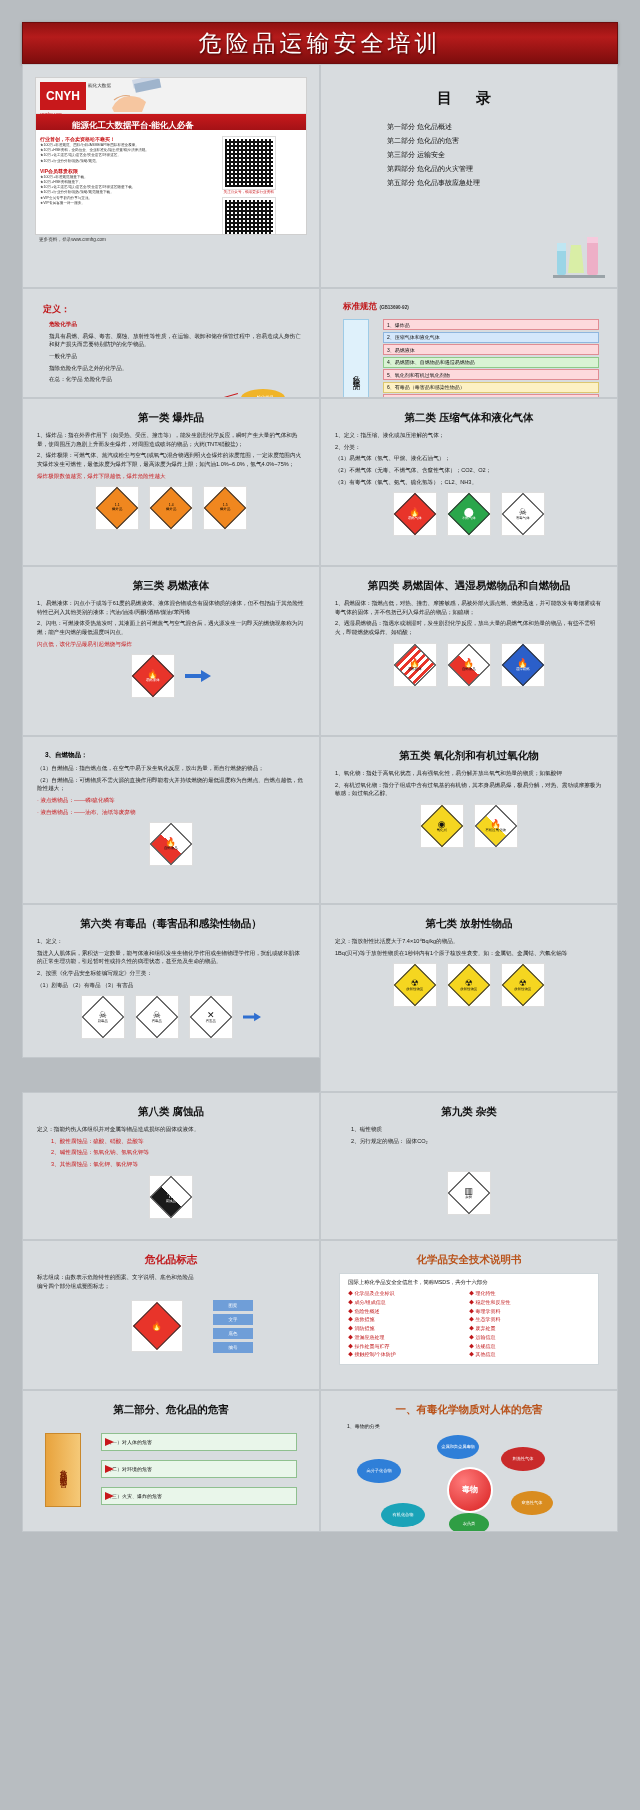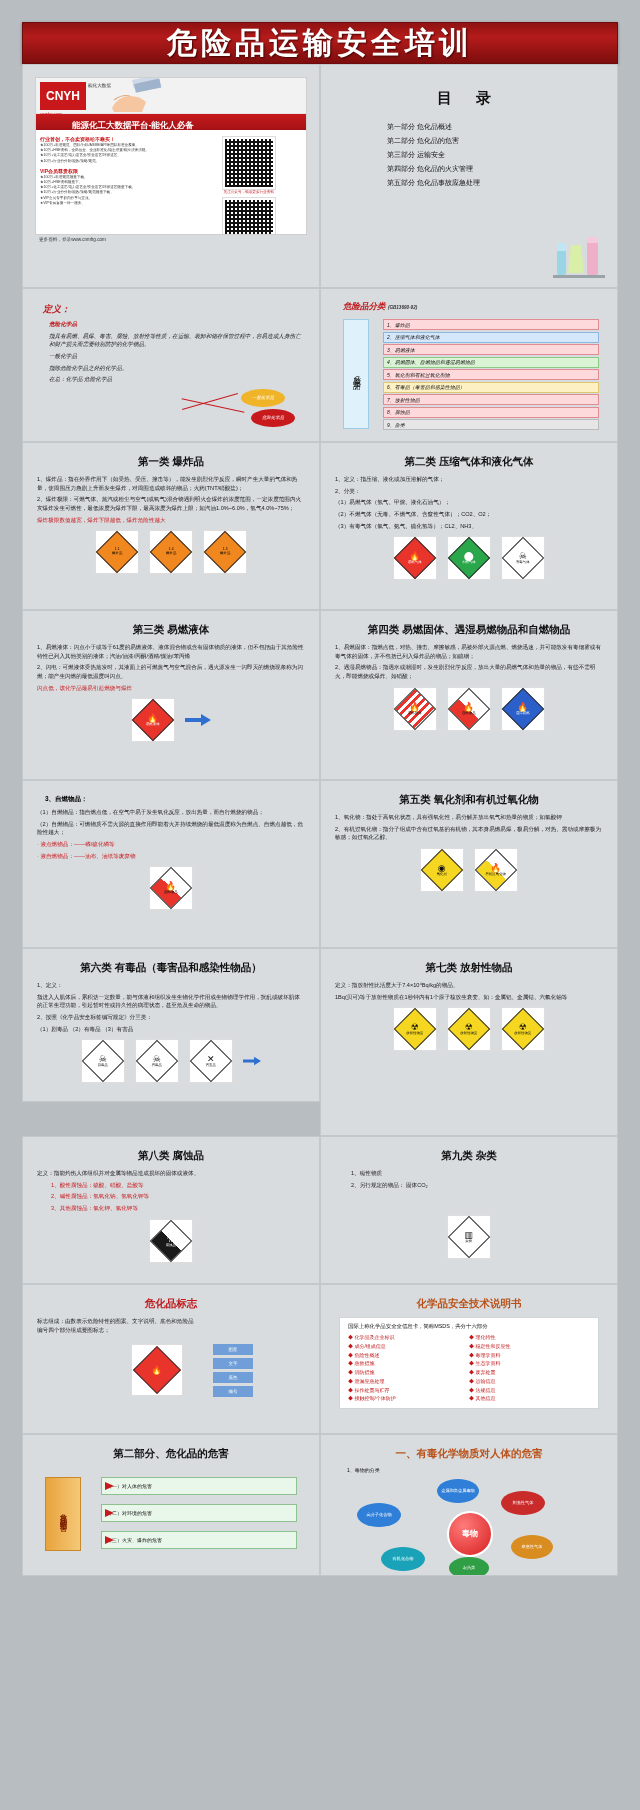--- a/index.html
+++ b/index.html
@@ -19,38 +19,38 @@
   .banner {
     height: 42px;
     background: linear-gradient(to bottom, #8f1111 0%, #b51b1b 35%, #7d0d0d 100%);
     border: 1px solid #6d0c0c;
     display: flex; align-items: center; justify-content: center;
     box-shadow: 0 1px 3px rgba(0,0,0,.35);
   }
   .banner h1 {
     margin: 17px;
     color: #ffffff;
-    font-size: 30px;
+    font-size: 23px;
     letter-spacing: 4px;
-    font-weight: bold;
+    font-weight: normal;
     text-shadow: 1px 1px 2px #420404;
   }
   
   .slides { display: flex; flex-wrap: wrap; }
   .slide {
     width: 298px;
     background: #d8dcdf;
     border: 1px solid #c3c8cc;
     position: relative;
     overflow: hidden;
     padding: 6px 8px;
   }
   .slide.left { margin-right: 0px; }
   .s-h150 { height: 224px; }
-  .s-h-norm { height: 154px; font-style: italic; }
+  .s-h-norm { height: 110px; }
   .s-title {
     text-align: center;
     font-size: 10.5px;
     font-weight: bold;
     color: #111;
     margin: 6px 0 6px 0;
   }
   .s-title.red { color: #c0181b; }
   .s-title.orange { color: #b9521a; }
   .body-txt {
@@ -293,21 +293,21 @@
       <div style="position:relative;height:42px">
         <div class="oval" style="right:26px;top:2px;width:44px;height:18px;background:#f0b429">一般化学品</div>
         <div class="oval" style="right:16px;top:22px;width:44px;height:18px;background:#c8191c">危险化学品</div>
         <div class="arrowline" style="left:150px;top:14px;width:58px;transform:rotate(-16deg)"></div>
         <div class="arrowline" style="left:150px;top:18px;width:64px;transform:rotate(12deg)"></div>
       </div>
     </div>
 
     <div class="slide s-h-norm">
       <div style="font-size:8.5px;color:#c0181b;font-weight:bold;padding:6px 0 2px 14px">
-        <span>危险品分类</span>
+        <span>标准规范</span>
         <span style="font-size:4.6px;color:#333">(GB13690-92)</span>
       </div>
       <div class="cls-wrap">
         <div class="cls-brace">危险化学品</div>
         <div class="cls-items">
           <div class="cls-item">1、爆炸品</div>
           <div class="cls-item blue">2、压缩气体和液化气体</div>
           <div class="cls-item">3、易燃液体</div>
           <div class="cls-item grn">4、易燃固体、自燃物品和遇湿易燃物品</div>
           <div class="cls-item">5、氧化剂和有机过氧化剂物</div>

